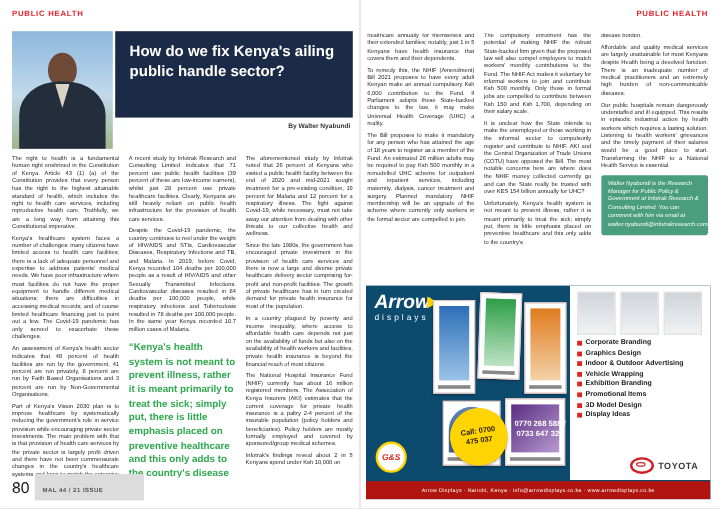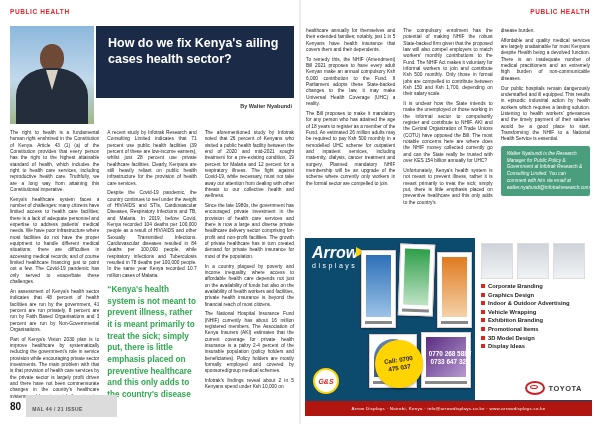--- a/index.html
+++ b/index.html
@@ -25,21 +25,21 @@
   .cols.right-page{left:306px;top:28px;width:284px;height:206px;}
   .col{flex:1;overflow:hidden;}
   .col-text p{margin:0 0 3.5px;font-size:4.8px;line-height:1.32;text-align:justify;color:#1c1c1c;}
 
   .pull-quote{margin-top:5px;color:#2fa84f;font-weight:bold;font-size:8.2px;line-height:1.42;}
 
   .bio-box{margin-top:3px;background:#4a9e7d;color:#ffffff;font-style:italic;font-size:4.8px;line-height:1.4;padding:5px 6px;border-radius:2px;}
 
   
   .footer-left{position:absolute;left:10px;bottom:7px;display:flex;align-items:center;gap:5px;}
-  .page-num{font-size:10px;font-weight:bold;color:#111;}
+  .page-num{font-size:13px;font-weight:normal;color:#111;}
   .issue-bar{background:#dcdcdc;padding:2px 34px 2px 6px;}
   .issue-bar span{font-size:5px;color:#555;font-weight:bold;letter-spacing:.4px;}
 
   
   .ad{position:absolute;left:305px;top:238px;width:287px;height:178px;background:#0c4a6e;overflow:hidden;}
   .ad-logo{position:absolute;left:7px;top:7px;width:60px;}
   .ad-brand{display:block;font-size:16px;font-weight:bold;font-style:italic;color:#fff;line-height:1;}
   .ad-arrow{position:absolute;left:44px;top:2px;width:0;height:0;border-left:9px solid #ffd400;border-top:5px solid transparent;border-bottom:5px solid transparent;}
   .ad-brand-sub{display:block;font-size:7px;color:#fff;letter-spacing:2.5px;margin-top:1px;}
 
@@ -85,21 +85,21 @@
 
   <div class="section-label left">PUBLIC HEALTH</div>
   <div class="section-label right">PUBLIC HEALTH</div>
 
   <div class="photo">
     <div class="photo-head"></div>
     <div class="photo-body"></div>
     <div class="photo-shirt"></div>
   </div>
   <div class="title-box">
-    <h1>How do we fix Kenya's ailing cases health sector?</h1>
+    <h1>How do we fix Kenya's ailing public handle sector?</h1>
   </div>
   <div class="byline">By Walter Nyabundi</div>
 
   <div class="cols left-page">
     <div class="col">
       <div class="col-text">
           <p>The right to health is a fundamental human right enshrined in the Constitution of Kenya. Article 43 (1) (a) of the Constitution provides that every person has the right to the highest attainable standard of health, which includes the right to health care services, including reproductive health care. Truthfully, we are a long way from attaining this Constitutional imperative.</p>
           <p>Kenya's healthcare system faces a number of challenges: many citizens have limited access to health care facilities; there is a lack of adequate personnel and expertise to address patients' medical needs. We have poor infrastructure where most facilities do not have the proper equipment to handle different medical situations; there are difficulties in accessing medical records; and of course limited healthcare financing just to point out a few. The Covid-19 pandemic has only served to exacerbate these challenges.</p>
           <p>An assessment of Kenya's health sector indicates that 48 percent of health facilities are run by the government, 41 percent are run privately, 8 percent are run by Faith Based Organisations and 3 percent are run by Non-Governmental Organisations.</p>
           <p>Part of Kenya's Vision 2030 plan is to improve healthcare by systematically reducing the government's role in service provision while encouraging private sector investments. The main problem with that is that provision of health care services by the private sector is largely profit driven and there have not been commensurate changes in the country's healthcare systems and laws to match the extensive investment in private facilities.</p>

